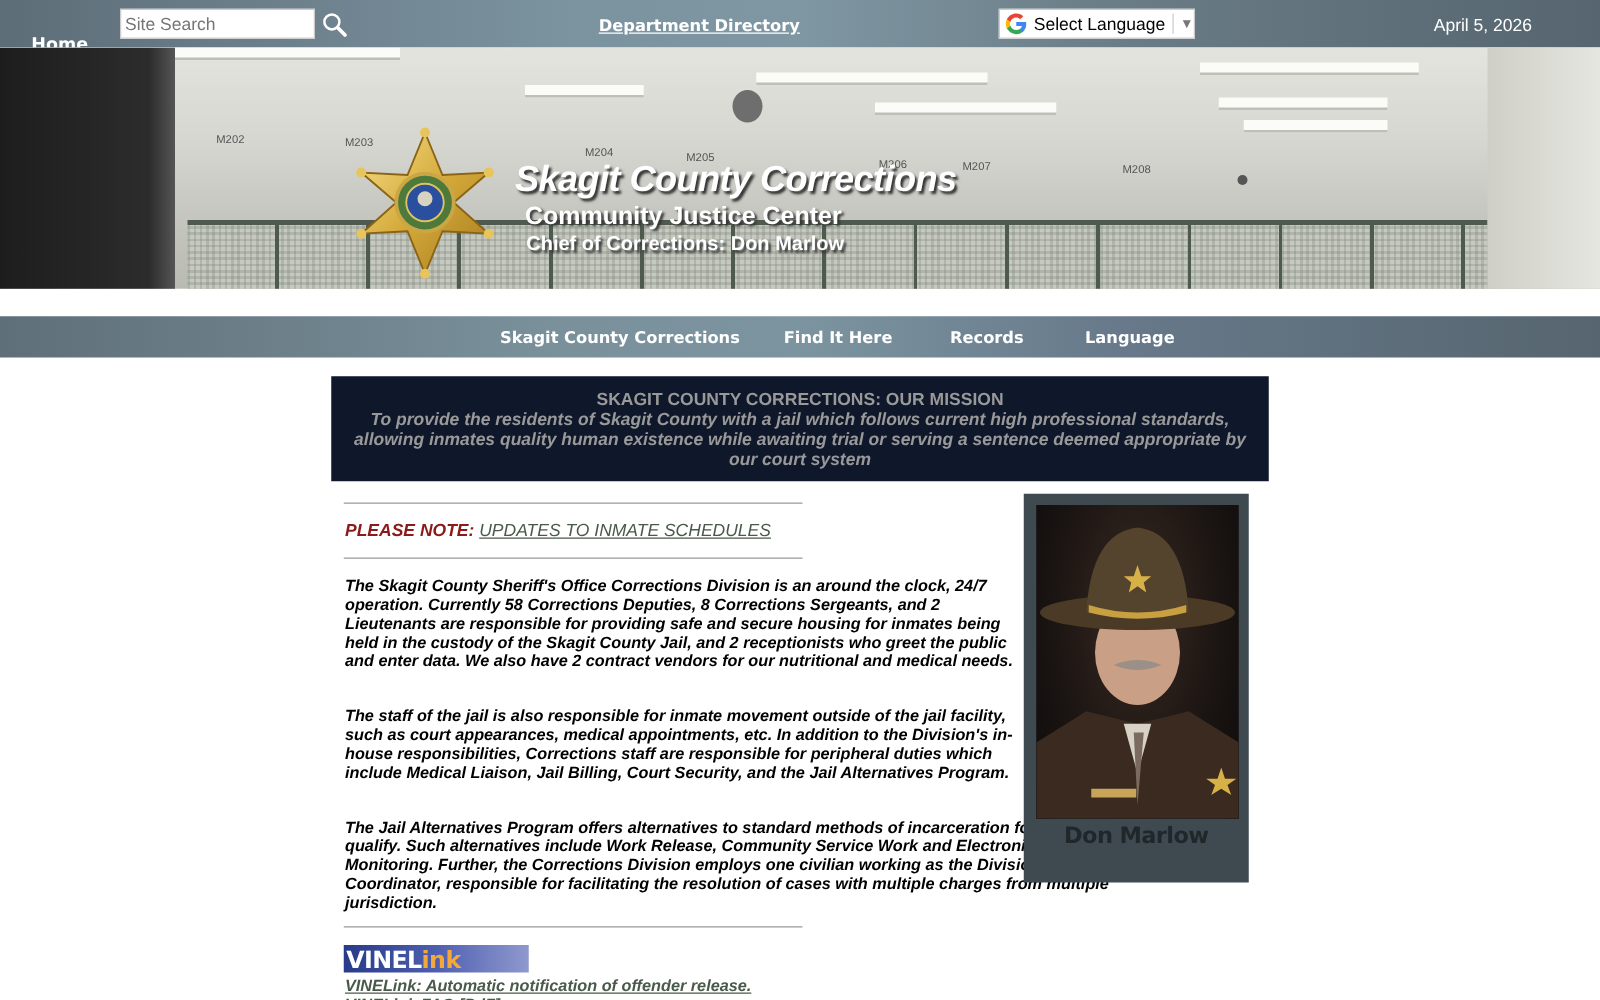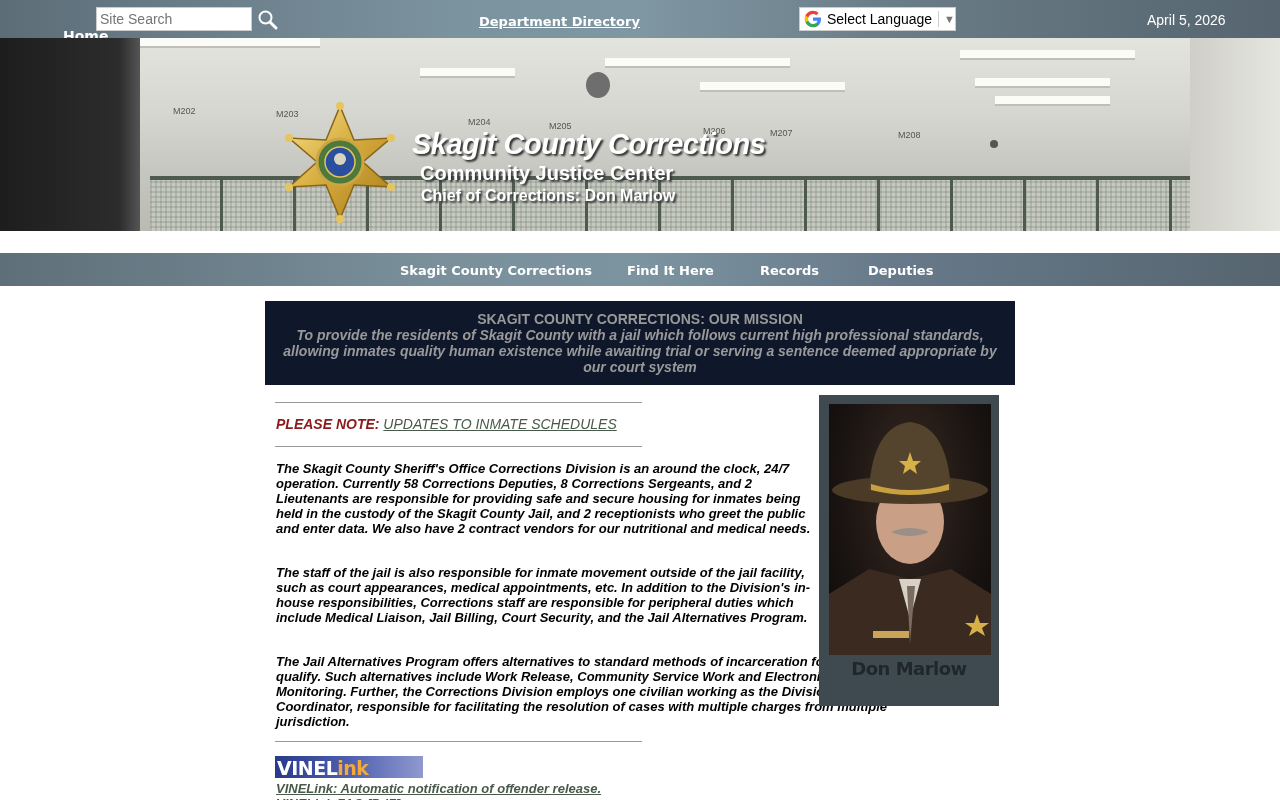--- a/index.html
+++ b/index.html
@@ -1,21 +1,21 @@
 <!DOCTYPE html>
 <html><head>
 <meta charset="utf-8">
 <style>
   * { box-sizing: border-box; margin: 0; padding: 0; }
   html, body { width: 1280px; height: 800px; overflow: hidden; background: #fff; font-family: "Liberation Sans", sans-serif; }
 
   
   .topbar { position: absolute; left: 0; top: 0; width: 1280px; height: 38px;
     background: linear-gradient(90deg, #5d6d78 0%, #7b939f 35%, #7f97a3 50%, #6a7c86 70%, #566570 100%); }
-  .topbar .home { position: absolute; left: 25px; top: 28px; color: #fff; font-weight: bold; font-size: 14px; font-family: "DejaVu Sans", sans-serif; text-decoration: none; margin-left: 38px; }
+  .topbar .home { position: absolute; left: 25px; top: 28px; color: #fff; font-weight: bold; font-size: 14px; font-family: "DejaVu Sans", sans-serif; text-decoration: none; }
   .topbar .search { position: absolute; left: 96px; top: 7px; width: 156px; height: 24px; border: 1px solid #ccc; background: #fff; font-size: 14px; padding: 2px 3px; color: #666; font-family: "Liberation Sans", sans-serif; }
   .topbar .search-btn { position: absolute; left: 256px; top: 8px; width: 24px; height: 24px; cursor: pointer; }
   .topbar .dept { position: absolute; left: 479px; top: 14px; color: #fff; font-weight: bold; font-size: 13px; font-family: "DejaVu Sans", sans-serif; }
   .topbar .lang { position: absolute; left: 799px; top: 7px; width: 157px; height: 24px; background: #fff; border: 1px solid #ccc; display: flex; align-items: center; font-size: 14px; color: #000; }
   .topbar .lang .g { width: 20px; height: 20px; margin: 0 4px 0 3px; }
   .topbar .lang .sep { width: 1px; height: 16px; background: #ccc; margin: 0 5px 0 6px; }
   .topbar .lang .arrow { color: #777; font-size: 11px; }
   .topbar .date { position: absolute; left: 1147px; top: 12px; color: #fff; font-size: 14px; }
 
   
@@ -132,21 +132,21 @@
   </svg>
   <div class="t1">Skagit County Corrections</div>
   <div class="t2">Community Justice Center</div>
   <div class="t3">Chief of Corrections: Don Marlow</div>
 </div>
 
 <div class="nav">
   <a href="#" style="left:400px;">Skagit County Corrections</a>
   <a href="#" style="left:627px;">Find It Here</a>
   <a href="#" style="left:760px;">Records</a>
-  <a href="#" style="left:868px;">Deputies</a>
+  <a href="#" style="left:868px;">Language</a>
 </div>
 
 <div class="mission">
   <div class="mh">SKAGIT COUNTY CORRECTIONS: OUR MISSION</div>
   <div class="mt">To provide the residents of Skagit County with a jail which follows current high professional standards, allowing inmates quality human existence while awaiting trial or serving a sentence deemed appropriate by our court system</div>
 </div>
 
 <div class="hr" style="top:402px;"></div>
 <div class="note">
   <span class="red">PLEASE NOTE:</span>

